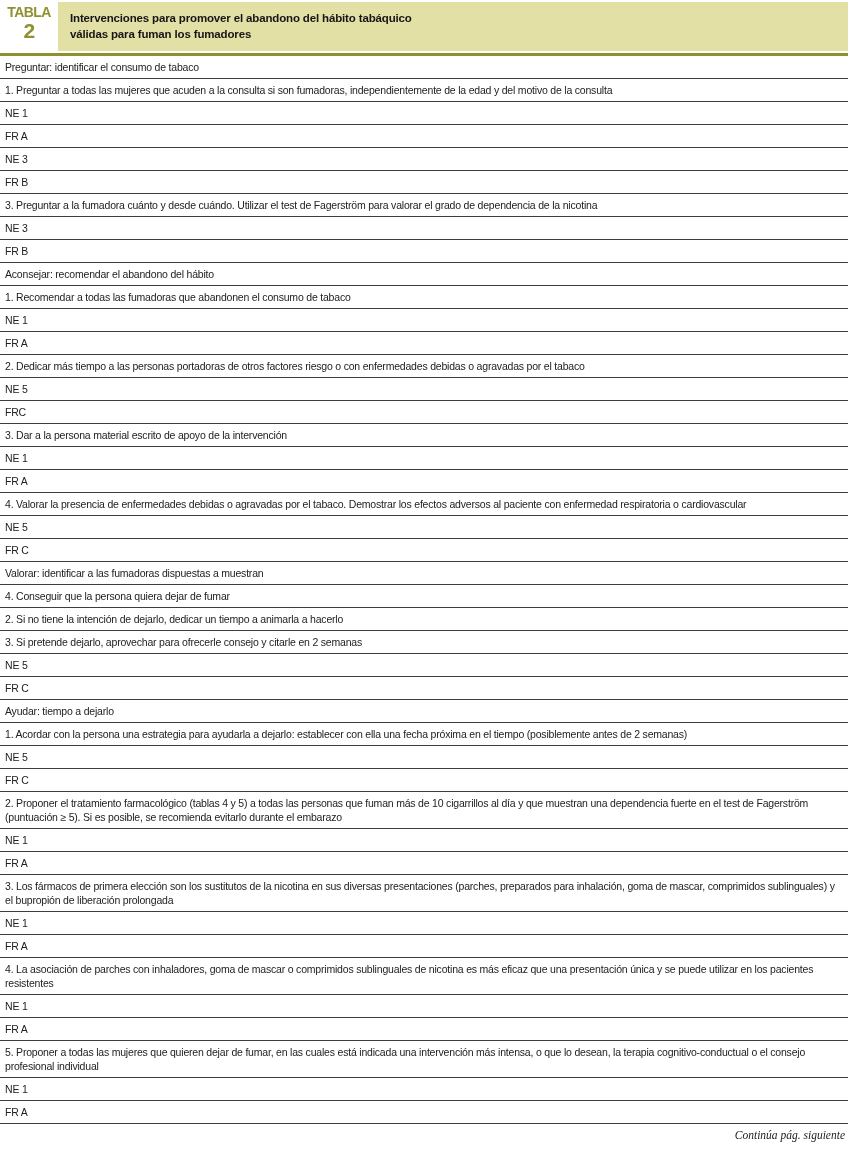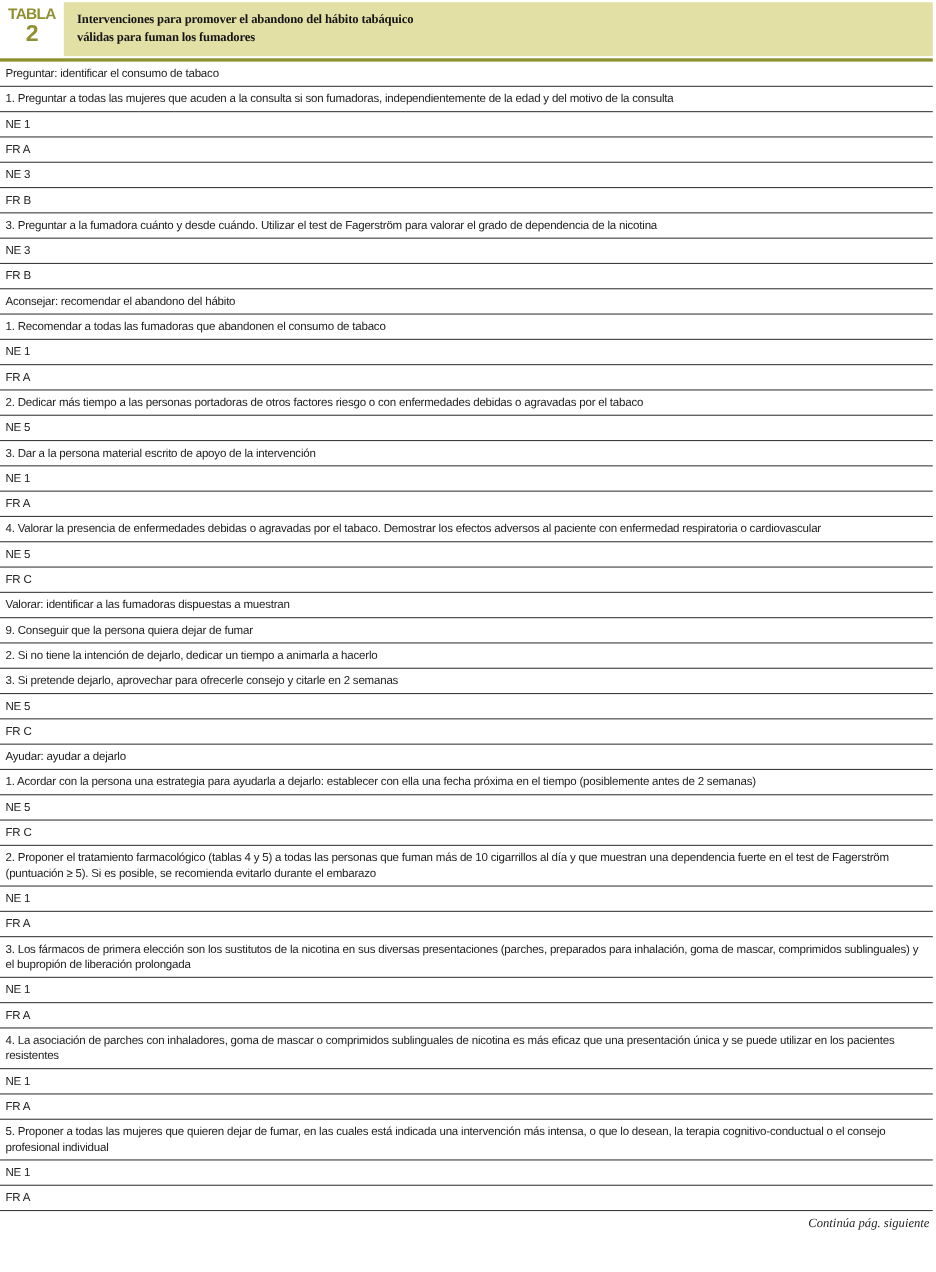--- a/index.html
+++ b/index.html
@@ -24,21 +24,21 @@
   .tabla-label .l2 {
     font-weight: bold; font-size: 21px; line-height: 21px; letter-spacing: -0.5px;
   }
   .title-band {
     flex: 1 1 auto;
     background: var(--band, #e3e0a6);
     padding: 8px 10px 9px 12px;
   }
   .title-band .t {
     font-weight: bold; font-size: 11.5px; line-height: 16px;
-    letter-spacing: -0.15px; color: #151515; font-family: Liberation Serif, serif;
+    letter-spacing: -0.15px; color: #151515;
   }
   .header-rule {
     height: 3px; background: var(--olive, #8f9130); margin-top: 2px;
   }
 
   
   .rows { margin-top: 0; }
   .row {
     border-bottom: 1px solid #3d3d3d;
     padding: 4px 6px 4px 5px;
@@ -114,20 +114,23 @@
       <div class="row">
     <span>FR A</span>
   </div>
       <div class="row">
     <span>2. Dedicar más tiempo a las personas portadoras de otros factores riesgo o con enfermedades debidas o agravadas por el tabaco</span>
   </div>
       <div class="row">
     <span>NE 5</span>
   </div>
       <div class="row">
+    <span>FRC</span>
+  </div>
+      <div class="row">
     <span>3. Dar a la persona material escrito de apoyo de la intervención</span>
   </div>
       <div class="row">
     <span>NE 1</span>
   </div>
       <div class="row">
     <span>FR A</span>
   </div>
       <div class="row">
     <span>4. Valorar la presencia de enfermedades debidas o agravadas por el tabaco. Demostrar los efectos adversos al paciente con enfermedad respiratoria o cardiovascular</span>
@@ -135,36 +138,36 @@
       <div class="row">
     <span>NE 5</span>
   </div>
       <div class="row">
     <span>FR C</span>
   </div>
       <div class="row">
     <span>Valorar: identificar a las fumadoras dispuestas a muestran</span>
   </div>
       <div class="row">
-    <span>9. Conseguir que la persona quiera dejar de fumar</span>
+    <span>4. Conseguir que la persona quiera dejar de fumar</span>
   </div>
       <div class="row">
     <span>2. Si no tiene la intención de dejarlo, dedicar un tiempo a animarla a hacerlo</span>
   </div>
       <div class="row">
     <span>3. Si pretende dejarlo, aprovechar para ofrecerle consejo y citarle en 2 semanas</span>
   </div>
       <div class="row">
     <span>NE 5</span>
   </div>
       <div class="row">
     <span>FR C</span>
   </div>
       <div class="row">
-    <span>Ayudar: ayudar a dejarlo</span>
+    <span>Ayudar: tiempo a dejarlo</span>
   </div>
       <div class="row">
     <span>1. Acordar con la persona una estrategia para ayudarla a dejarlo: establecer con ella una fecha próxima en el tiempo (posiblemente antes de 2 semanas)</span>
   </div>
       <div class="row">
     <span>NE 5</span>
   </div>
       <div class="row">
     <span>FR C</span>
   </div>

